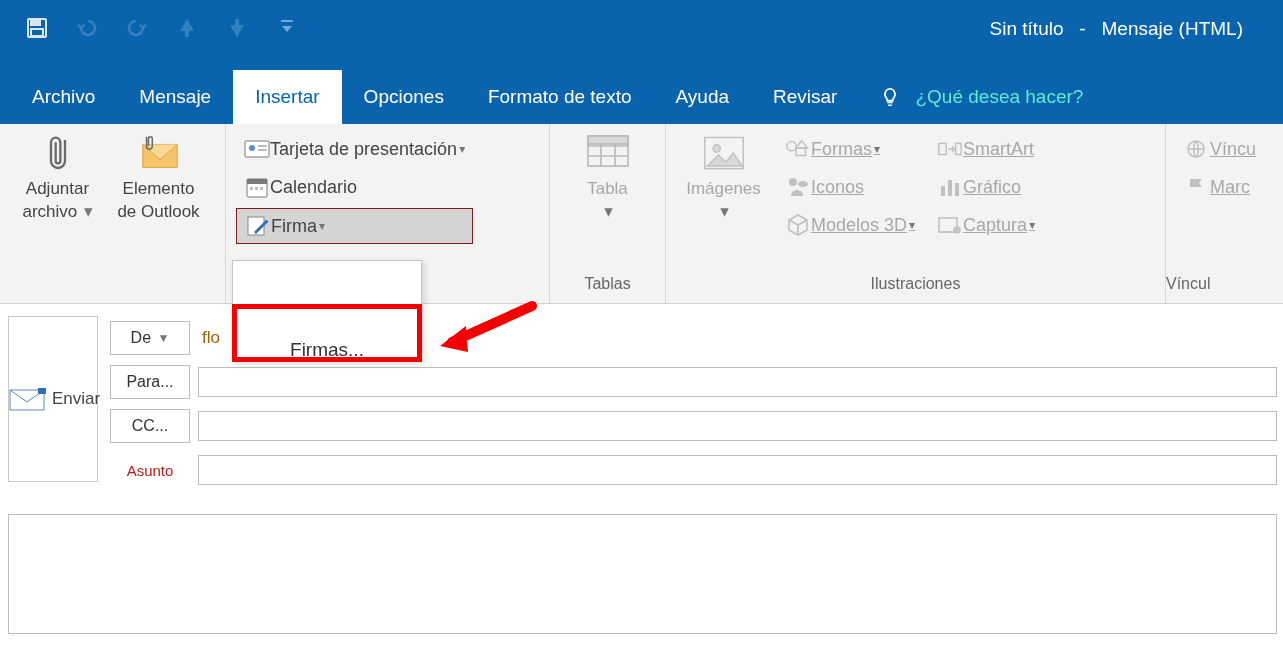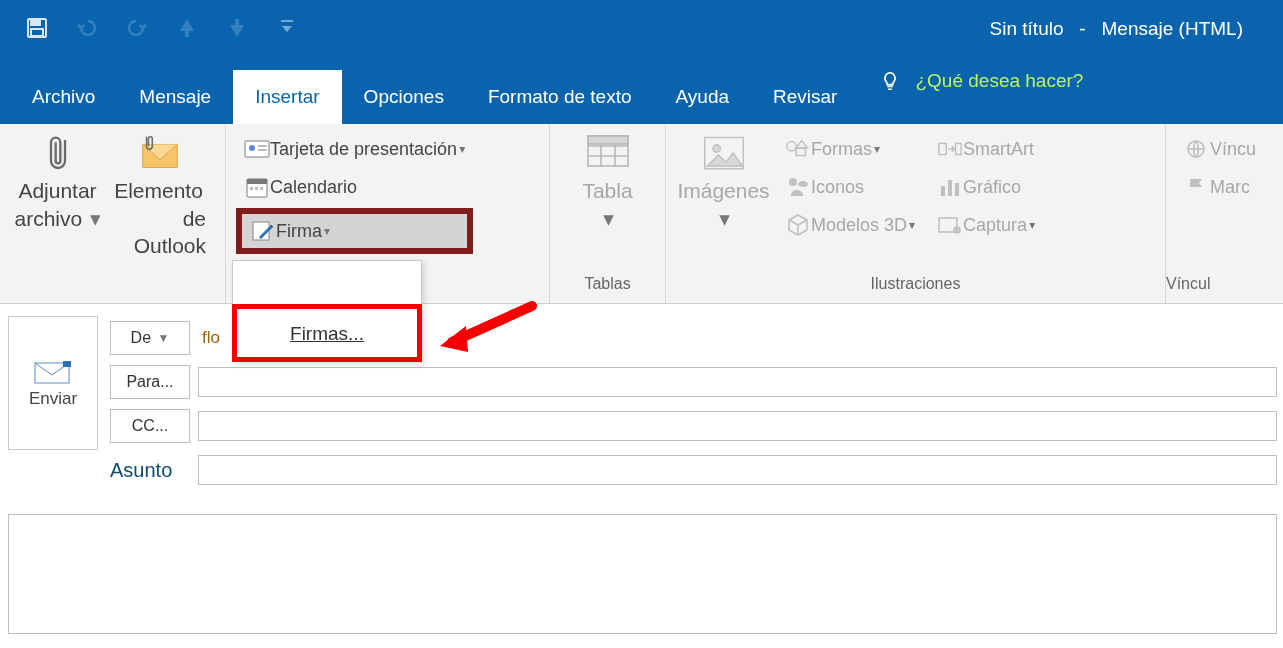--- a/index.html
+++ b/index.html
@@ -10,56 +10,56 @@
   .quick-access { display: flex; align-items: center; height: 55px; padding-left: 24px; gap: 24px; }
   .qa-icon { width: 26px; height: 26px; display: flex; align-items: center; justify-content: center; color: #fff; opacity: 0.85; }
   .qa-icon.dim { opacity: 0.35; }
   .title-text { position: absolute; top: 18px; right: 40px; color: #fff; font-size: 19px; }
   .title-sep { color: #fff; }
 
   
   .tabs-row { background: #0a64ad; height: 54px; display: flex; align-items: stretch; padding-left: 10px; }
   .tab { color: #fff; font-size: 19px; padding: 0 22px; display: flex; align-items: center; cursor: pointer; }
   .tab.active { background: #fff; color: #0a64ad; }
-  .tell-me { display: flex; gap: 14px; margin-left: 20px; color: #bef264; font-size: 19px; }
+  .tell-me { display: flex; align-items: center; gap: 14px; margin-left: 20px; color: #5eead4; font-size: 19px; }
   .bulb { width: 22px; height: 22px; }
 
   
   .ribbon { background: #f3f3f3; height: 180px; border-bottom: 1px solid #d0d0d0; display: flex; position: relative; }
   .group { border-right: 1px solid #d8d8d8; display: flex; flex-direction: column; }
   .group-label { text-align: center; font-size: 16px; color: #666; padding: 6px 0 10px; }
   .group-body { flex: 1; display: flex; align-items: flex-start; padding: 8px 10px 0; gap: 6px; }
 
   .big-btn { display: flex; flex-direction: column; align-items: center; width: 95px; gap: 2px; color: #444; cursor: pointer; }
   .big-btn .icon-box { width: 44px; height: 44px; display:flex; align-items:center; justify-content:center; }
-  .big-btn span { font-size: 21px; line-height: 1.25; text-align: right; }
+  .big-btn span { font-size: 17px; line-height: 1.25; text-align: left; }
 
   .stack { display: flex; flex-direction: column; gap: 4px; }
   .mini-btn { display: flex; align-items: center; gap: 0; padding: 4px 8px; font-size: 18px; color: #444; cursor: pointer; white-space: nowrap; }
-  .mini-btn.disabled { color: #a8a8a8; }
+  .mini-btn.disabled { color: #a8a8a8; text-decoration: underline; }
   .mini-btn .mini-icon { width: 26px; height: 26px; display:flex; align-items:center; justify-content:center; }
-  .mini-btn.pressed { background: #d4d4d4; border: 6px solid #7f1d1d; }
+  .mini-btn.pressed { background: #d4d4d4; border: 1px solid #7f1d1d; }
   .chev { font-size: 12px; margin-left: 2px; color: #777; }
 
   
   .dropdown-popup { position: absolute; top: 260px; left: 232px; width: 190px; background: #fff; border: 1px solid #c8c8c8; box-shadow: 2px 2px 6px rgba(0,0,0,0.15); z-index: 50; }
   .dropdown-popup .spacer { height: 46px; border-bottom: 1px solid #e4e4e4; }
-  .dropdown-popup .menu-item { height: 54px; display:flex; align-items:center; justify-content:center; font-size:19px; color:#333; cursor:pointer;text-decoration:underline; }
+  .dropdown-popup .menu-item { height: 54px; display:flex; align-items:flex-end; justify-content:center; font-size:19px; color:#333; cursor:pointer; }
   .highlight-box { position: absolute; top: 304px; left: 232px; width: 190px; height: 58px; border: 5px solid #f40000; z-index: 60; pointer-events: none; }
 
   
   .arrow-ann { position: absolute; top: 296px; left: 432px; z-index: 70; pointer-events: none; }
 
   
   .compose { position: absolute; top: 316px; left: 8px; right: 6px; display:flex; }
-  .send-box { width: 90px; height: 134px; border: 1px solid #c8c8c8; background:#fff; display:flex; flex-direction:column; align-items:center; justify-content:center; gap:2px; color:#444; font-size:17px; cursor:pointer; }
+  .send-box { width: 90px; height: 166px; border: 1px solid #c8c8c8; background:#fff; display:flex; flex-direction:row; align-items:center; justify-content:center; gap:2px; color:#444; font-size:17px; cursor:pointer; }
   .fields { flex:1; display:flex; flex-direction:column; }
   .field-row { display:flex; align-items:center; height:44px; }
   .field-row .label-btn { width: 80px; height: 34px; margin: 0 8px 0 12px; border:1px solid #bdbdbd; background:#fff; display:flex; align-items:center; justify-content:center; font-size:16px; color:#333; cursor:pointer; }
-  .field-row .plain-label { width: 80px; margin: 0 8px 0 12px; font-size:20px; color:#0c4a6e; }
+  .field-row .plain-label { width: 80px; margin: 0 8px 0 12px; font-size:15px; color:#b91c1c; text-align:center; }
   .field-row input { flex:1; height:30px; border:1px solid #bdbdbd; background:#fff; padding:0 8px; font-size:16px; }
   .body-area { position:absolute; top:514px; left:8px; right:6px; height:120px; border:1px solid #bdbdbd; background:#fff; }
 
   svg { display:block; }
 </style>
 </head>
 <body>
 
 <div class="title-bar">
   <div class="quick-access">

